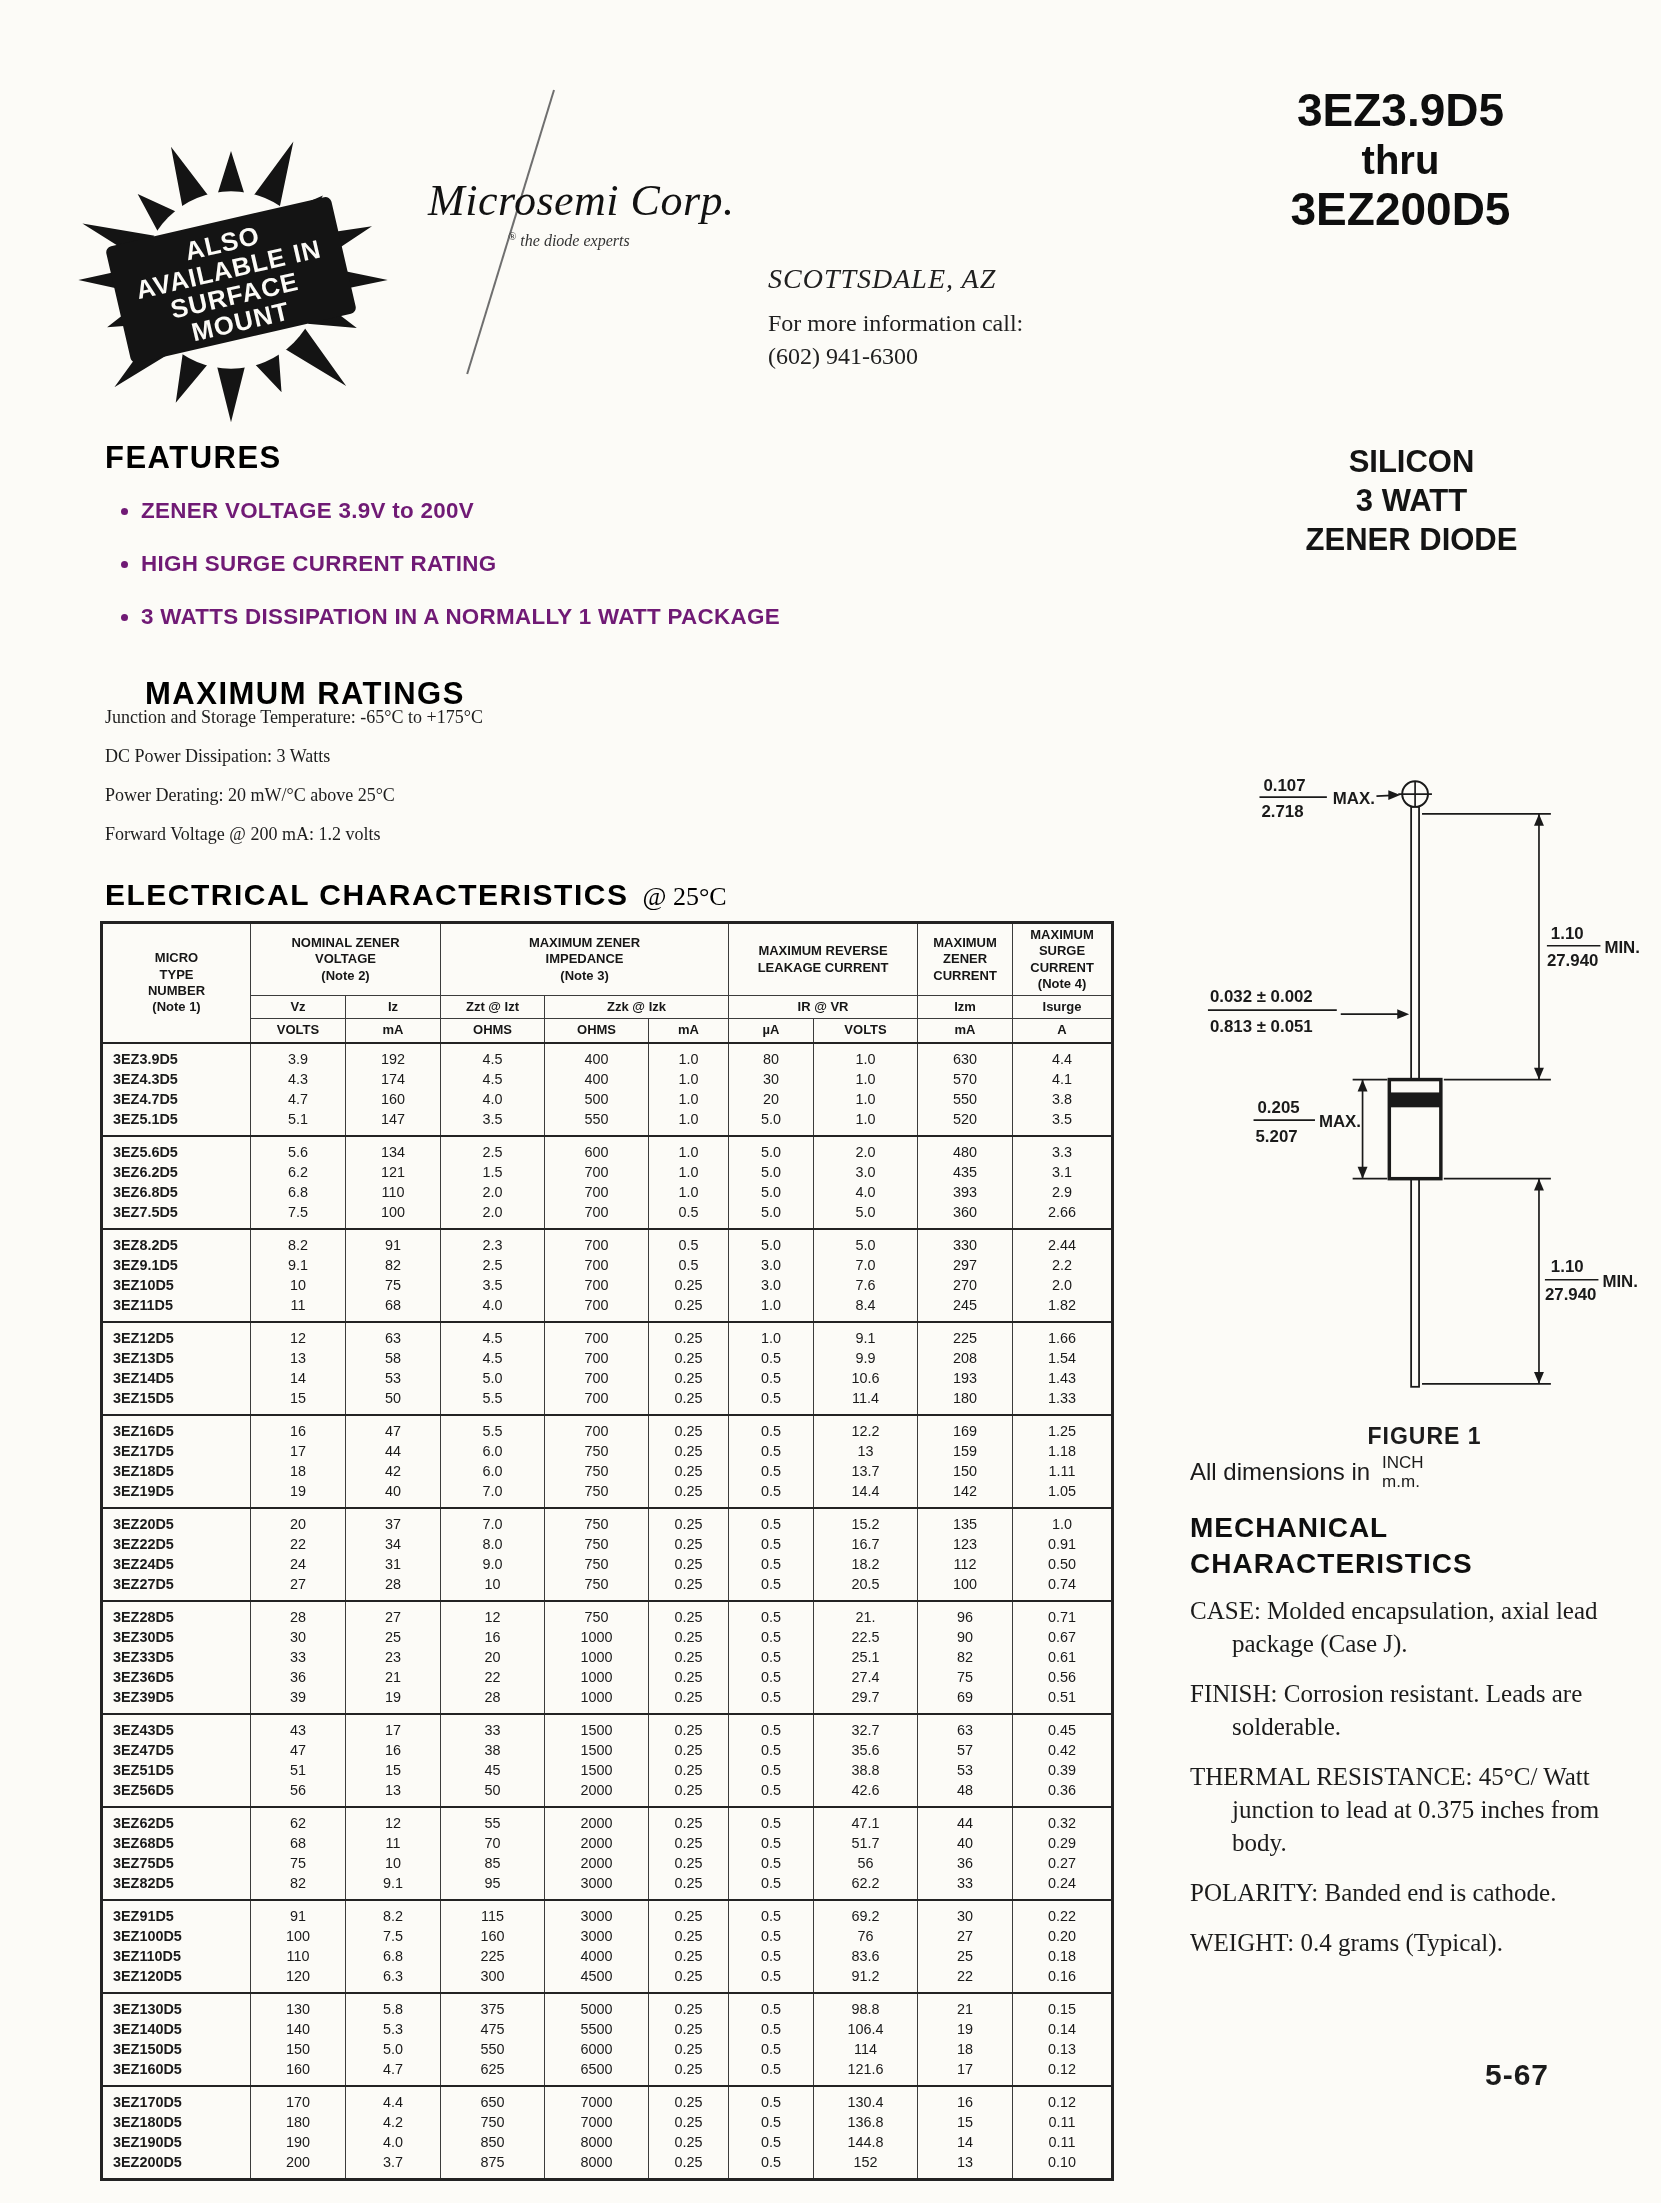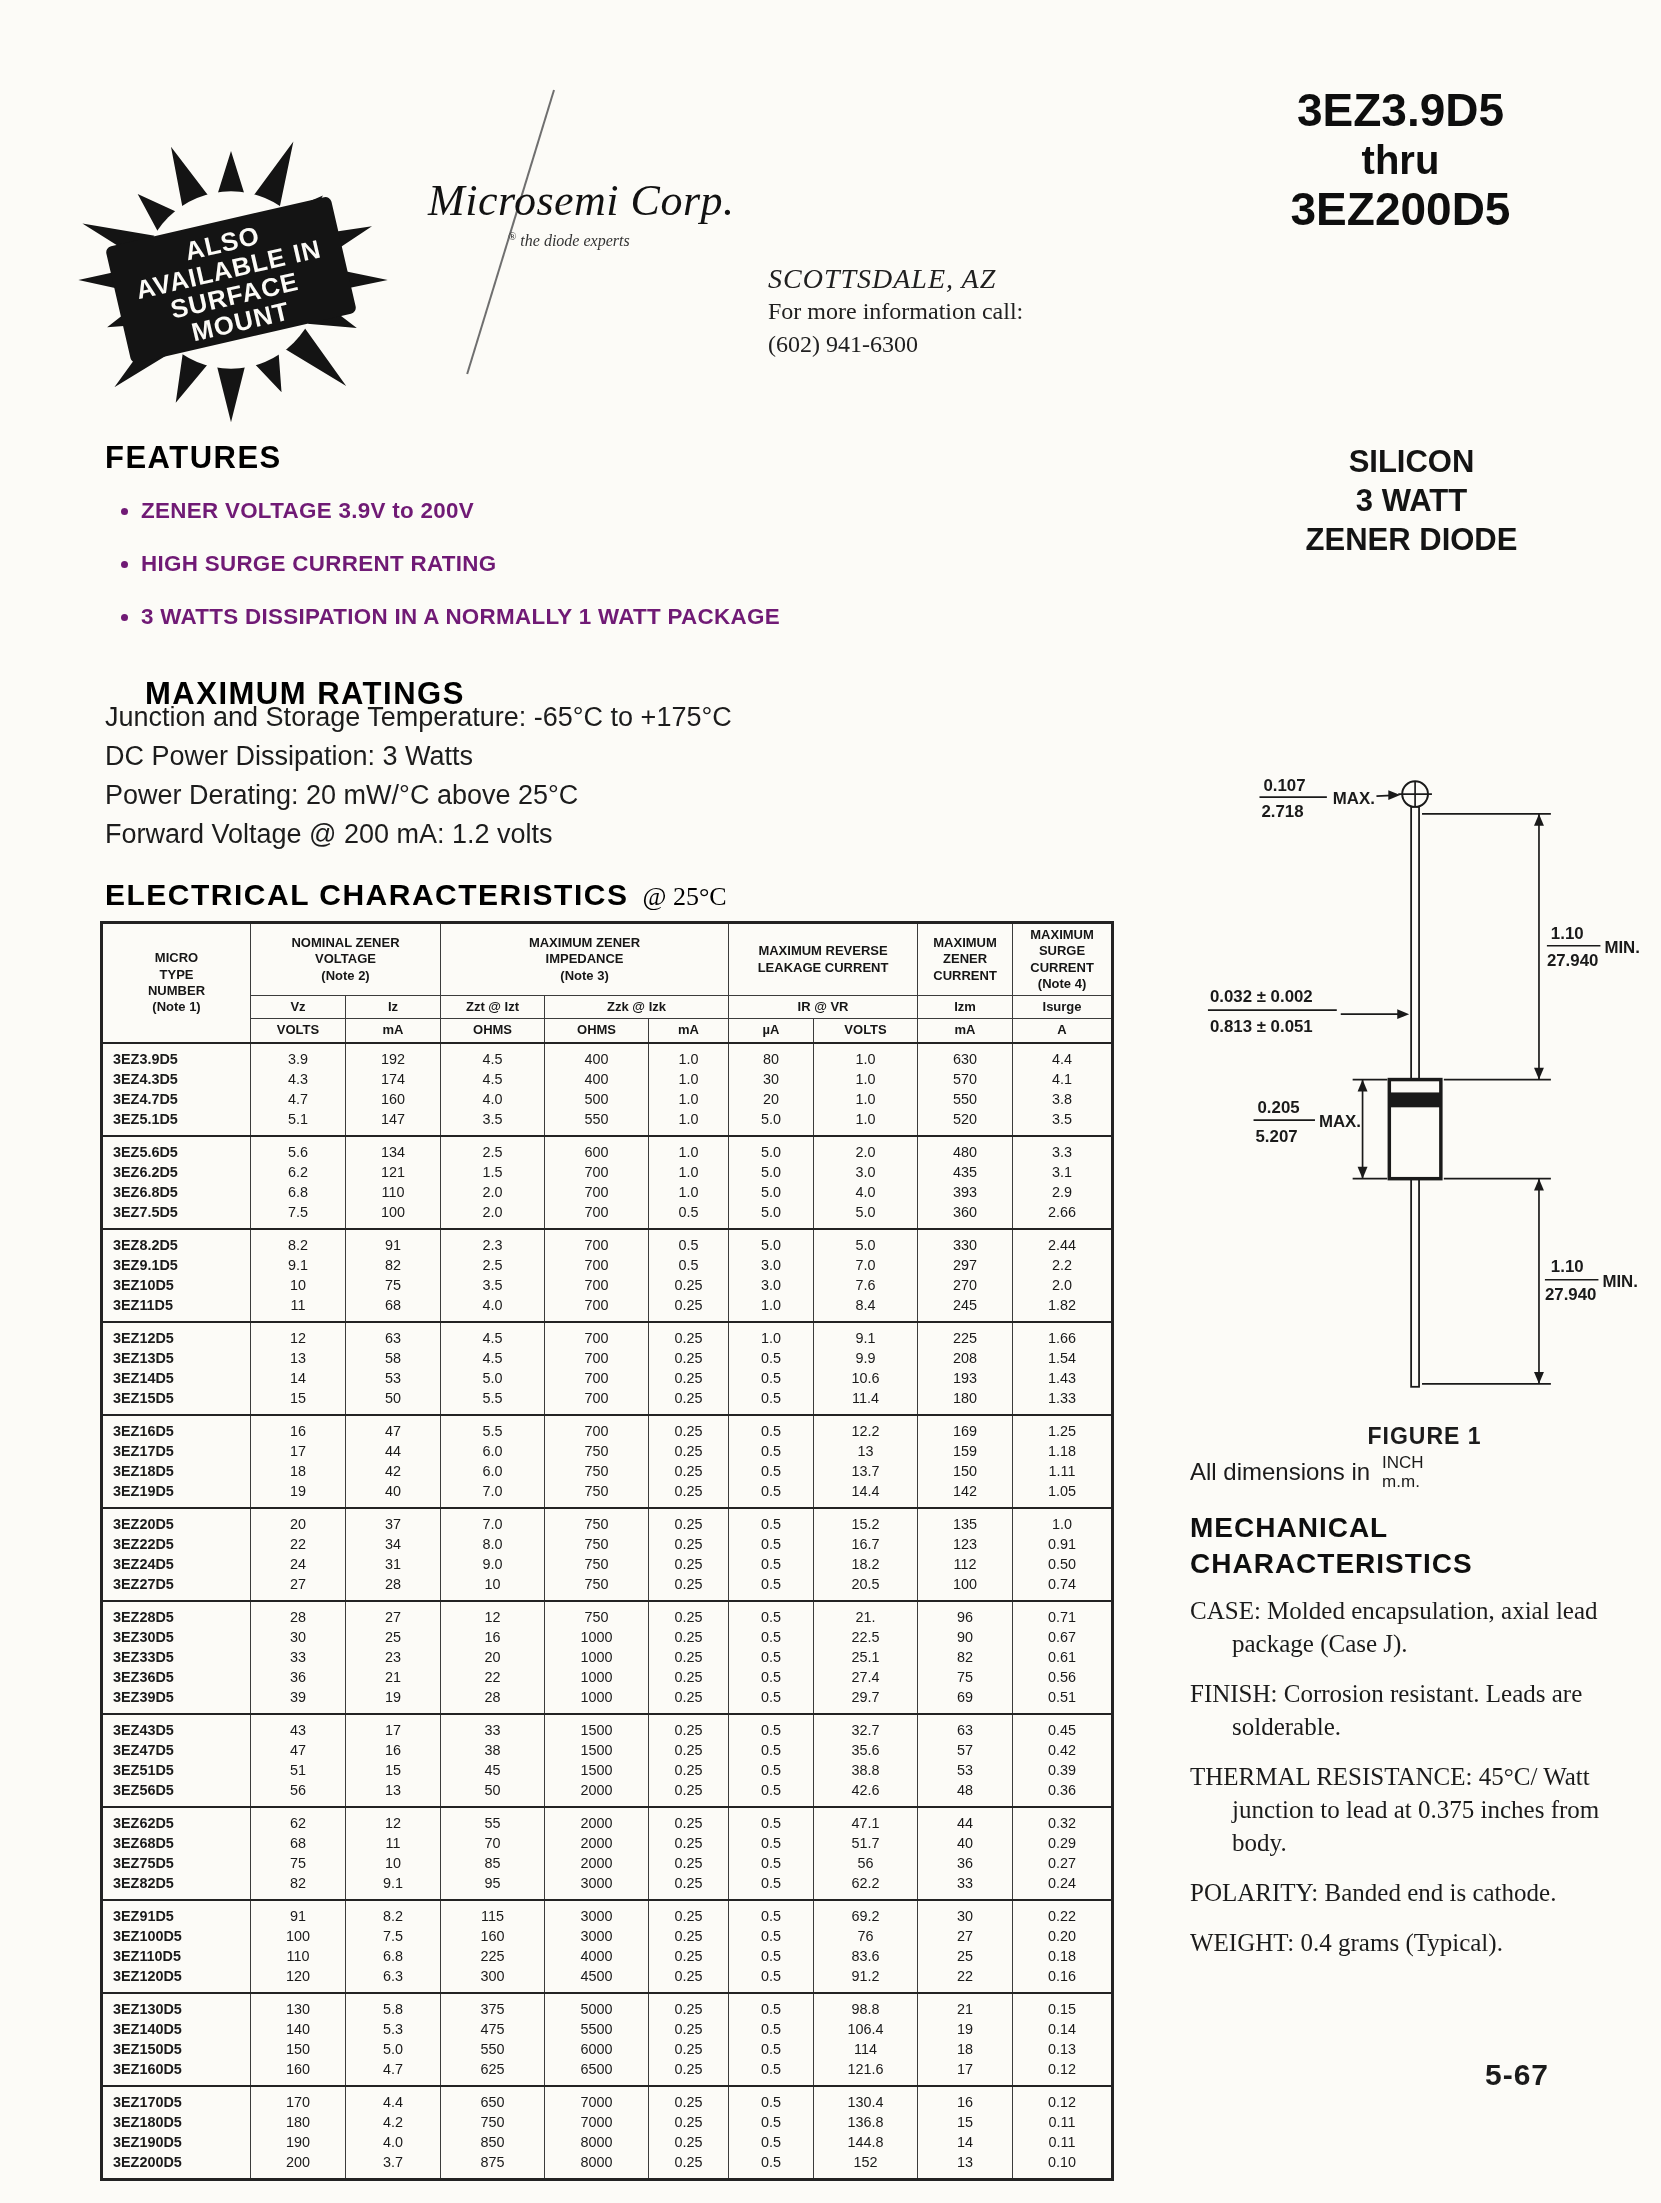--- a/index.html
+++ b/index.html
@@ -11,39 +11,39 @@
   .badge text { font-family:"Liberation Sans",sans-serif; font-weight:bold; font-size:25px; fill:#fcfbf7; text-anchor:middle; letter-spacing:1px; }
 
   .slash { position:absolute; left:553px; top:90px; width:2px; height:297px; background:#6f6f6f; transform:rotate(17deg); transform-origin:top center; }
 
   .logo { position:absolute; left:428px; top:175px; }
   .logo-name { font-family:"Liberation Serif",serif; font-style:italic; font-weight:normal; font-size:44px; color:#121212; letter-spacing:0.5px; }
   .logo-tagline { margin-top:4px; margin-left:80px; font-family:"Liberation Serif",serif; font-style:italic; font-size:16px; color:#333; }
   .logo-mark { font-size:11px; vertical-align:super; }
 
   .contact { position:absolute; left:768px; top:263px; font-family:"Liberation Serif",serif; color:#202020; }
-  .contact-location { font-style:italic; font-size:28px; letter-spacing:1px; }
+  .contact-location { font-style:italic; font-size:28px; letter-spacing:1px; margin-bottom:12px; }
   .contact-line { font-size:24px; line-height:33px; }
 
   .doc-title { position:absolute; left:1229px; top:84px; width:343px; text-align:center; font-weight:bold; color:#0e0e0e; }
   .doc-title .t1 { font-size:46px; line-height:53px; }
   .doc-title .t2 { font-size:40px; line-height:46px; }
 
   .product-type { position:absolute; left:1262px; top:442px; width:299px; text-align:center; font-weight:bold; font-size:31px; line-height:39px; color:#141414; }
 
   .sec-heading { position:absolute; font-weight:bold; font-size:31px; letter-spacing:1.5px; color:#000000; }
   #features-heading { left:105px; top:440px; }
   #ratings-heading  { left:105px; top:676px;margin-left:40px; }
   #elec-heading     { left:105px; top:878px; font-size:30px; }
   #elec-heading .suffix { font-family:"Liberation Serif",serif; font-weight:normal; letter-spacing:0; font-size:26px; margin-left:14px; }
 
   .features-list { position:absolute; left:141px; top:498px; list-style:disc; }
   .features-list li { font-weight:bold; font-size:22.4px; margin-bottom:27px; letter-spacing:0.3px; color:#701a75; }
 
-  .ratings-lines { position:absolute; left:105px; top:698px; font-family:Liberation Sans, sans-serif; font-size:27px; line-height:39px; color:#1c1c1c; }
+  .ratings-lines { position:absolute; left:105px; top:698px; font-family:Liberation Serif, serif; font-size:18px; line-height:39px; color:#1c1c1c; }
 
   
   .etable { position:absolute; left:100px; top:921px; width:1011px; border-collapse:collapse; table-layout:fixed; border:3px solid #232323; background:#fcfbf7; }
   .etable thead th { border:1px solid #3c3c3c; font-size:13px; font-weight:bold; line-height:1.25; white-space:pre-line; vertical-align:middle; padding:3px 2px; text-align:center; color:#161616; }
   .etable thead tr:last-child th { border-bottom:2.5px solid #232323; }
   .etable td { border-left:1px solid #3c3c3c; border-right:1px solid #3c3c3c; border-top:none; border-bottom:none; text-align:center; font-size:14.4px; line-height:17px; padding:1.5px 3px; color:#1a1a1a; }
   .etable td:first-child { text-align:left; padding-left:10px; font-weight:bold; }
   .etable tbody { border-top:2.5px solid #232323; }
   .etable tbody tr:first-child td { padding-top:7px; }
   .etable tbody tr:last-child td { padding-bottom:7px; }

